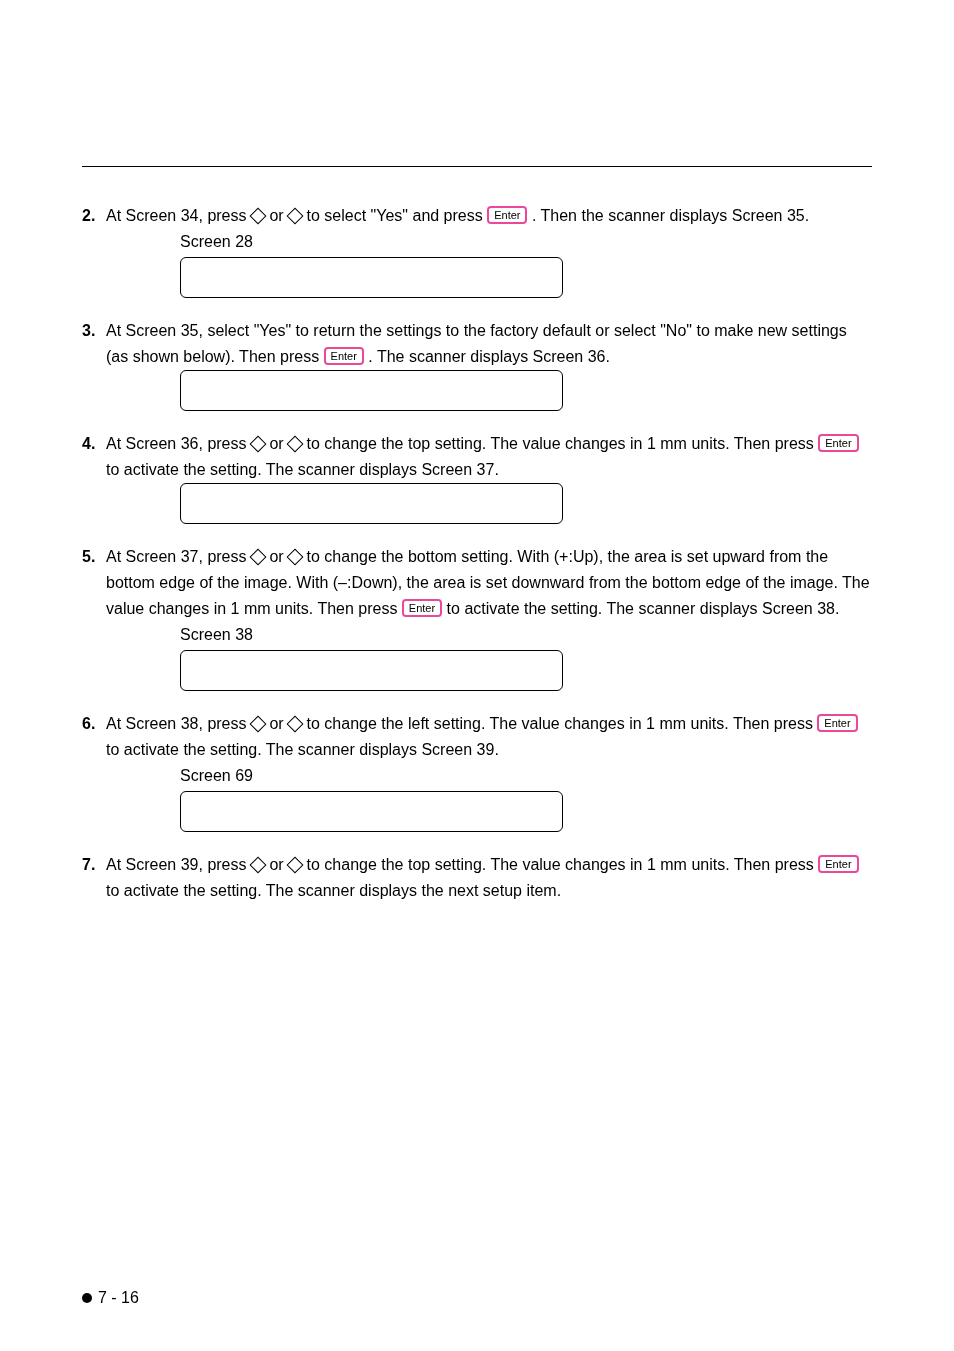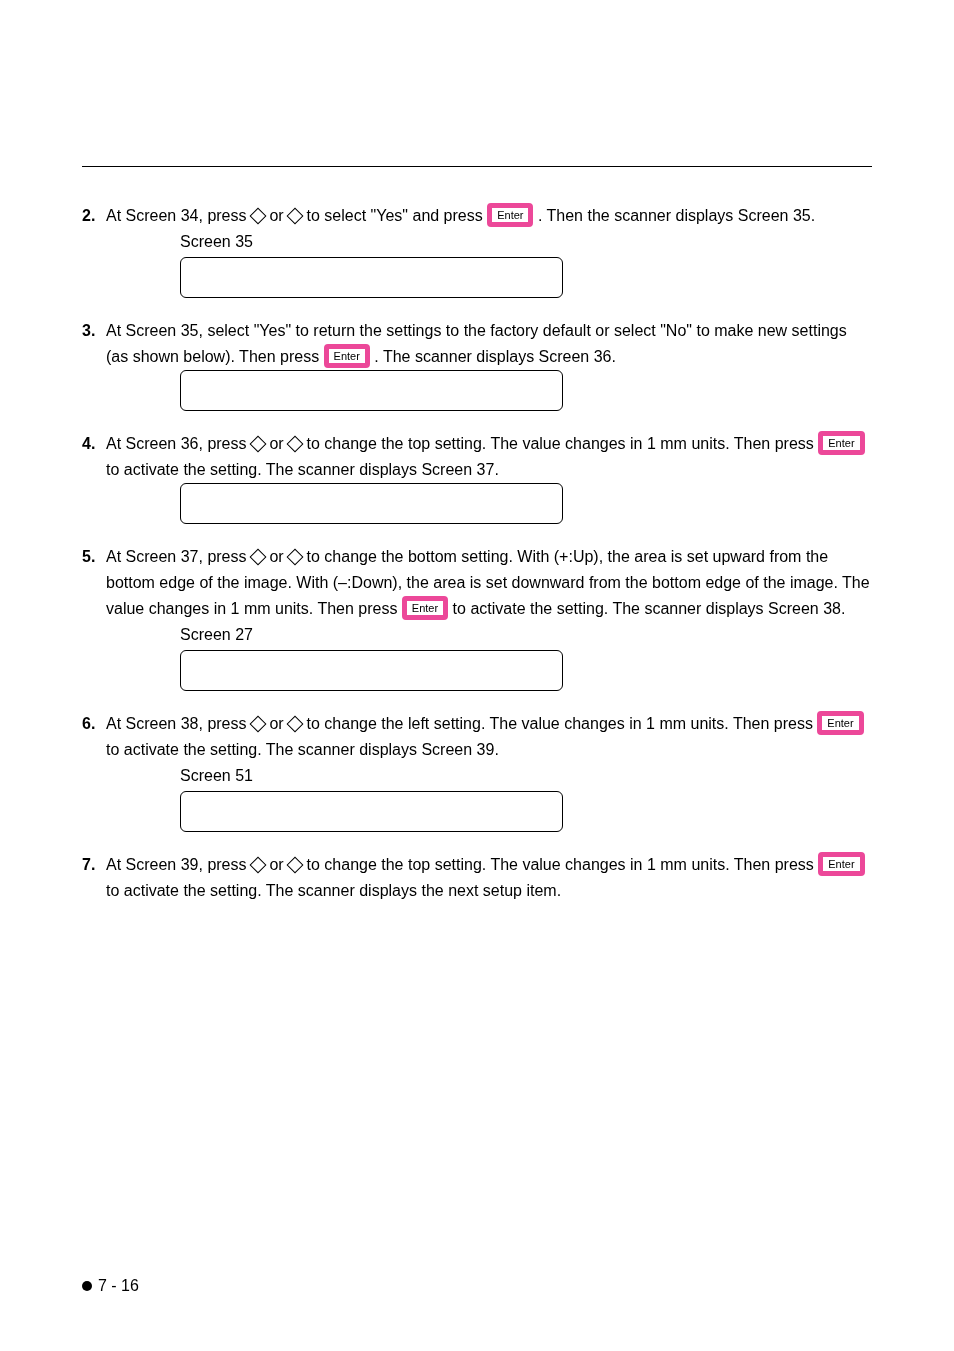--- a/index.html
+++ b/index.html
@@ -7,39 +7,39 @@
   .page { padding: 88px 82px 0 82px; width: 100%; height: 100%; position: relative; }
   .rule { border: none; border-top: 1px solid #000; margin-top: 78px; margin-bottom: 36px; }
   .step { margin-bottom: 18px; }
   .step-line { font-size: 16px; line-height: 26px; display: flex; align-items: flex-start; }
   .num { font-weight: 700; width: 24px; flex: 0 0 24px; }
   .body { flex: 1; }
   .body p { font-size: 16px; line-height: 26px; }
   .screen-label { font-size: 16px; margin-top: 4px; margin-left: 98px; margin-bottom: 6px; }
   .screen-box { width: 383px; height: 41px; margin-left: 98px; border: 1.5px solid #000; border-radius: 6px; margin-bottom: 20px; }
   .diamond { display: inline-block; width: 12px; height: 12px; border: 1px solid #000; transform: rotate(45deg); vertical-align: -1px; margin: 0 1px; }
-  .enter-key { display: inline-block; border: 5px solid #ec4899; border-radius: 4px; font-size: 11px; padding: 1px 5px 1px 5px; line-height: 12px; vertical-align: 2px; font-family: Arial, sans-serif; }
-  .page-footer { position: absolute; left: 82px; bottom: 56px; font-size: 16px; display: flex; align-items: center; gap: 6px; }
+  .enter-key { display: inline-block; border: 2px solid #ec4899; border-radius: 4px; font-size: 11px; padding: 1px 5px 1px 5px; line-height: 12px; vertical-align: 2px; font-family: Arial, sans-serif; }
+  .page-footer { position: absolute; left: 82px; bottom: 44px; font-size: 16px; display: flex; align-items: center; gap: 6px; }
   .bullet { display: inline-block; width: 10px; height: 10px; background: #000; border-radius: 50%; }
 </style>
 </head>
 <body>
 
 <div class="page">
   <hr class="rule">
 
   <div id="steps-container">
       <div class="step">
         <div class="step-line">
           <span class="num">2.</span>
           <div class="body">
             <p>At Screen 34, press <span class="diamond"></span> or <span class="diamond"></span> to select "Yes" and press <span class="enter-key">Enter</span> . Then the scanner displays Screen 35.</p>
           </div>
         </div>
-        <div class="screen-label">Screen 35</div>
+        <div class="screen-label">Screen 28</div>
         <div class="screen-box"></div>
       </div>
       <div class="step">
         <div class="step-line">
           <span class="num">3.</span>
           <div class="body">
             <p>At Screen 35, select "Yes" to return the settings to the factory default or select "No" to make new settings (as shown below). Then press <span class="enter-key">Enter</span> . The scanner displays Screen 36.</p>
           </div>
         </div>
         <div class="screen-box"></div>
@@ -53,31 +53,31 @@
         </div>
         <div class="screen-box"></div>
       </div>
       <div class="step">
         <div class="step-line">
           <span class="num">5.</span>
           <div class="body">
             <p>At Screen 37, press <span class="diamond"></span> or <span class="diamond"></span> to change the bottom setting. With (+:Up), the area is set upward from the bottom edge of the image. With (–:Down), the area is set downward from the bottom edge of the image. The value changes in 1 mm units. Then press <span class="enter-key">Enter</span> to activate the setting. The scanner displays Screen 38.</p>
           </div>
         </div>
-        <div class="screen-label">Screen 27</div>
+        <div class="screen-label">Screen 38</div>
         <div class="screen-box"></div>
       </div>
       <div class="step">
         <div class="step-line">
           <span class="num">6.</span>
           <div class="body">
             <p>At Screen 38, press <span class="diamond"></span> or <span class="diamond"></span> to change the left setting. The value changes in 1 mm units. Then press <span class="enter-key">Enter</span> to activate the setting. The scanner displays Screen 39.</p>
           </div>
         </div>
-        <div class="screen-label">Screen 51</div>
+        <div class="screen-label">Screen 69</div>
         <div class="screen-box"></div>
       </div>
       <div class="step">
         <div class="step-line">
           <span class="num">7.</span>
           <div class="body">
             <p>At Screen 39, press <span class="diamond"></span> or <span class="diamond"></span> to change the top setting. The value changes in 1 mm units. Then press <span class="enter-key">Enter</span> to activate the setting. The scanner displays the next setup item.</p>
           </div>
         </div>
       </div>

